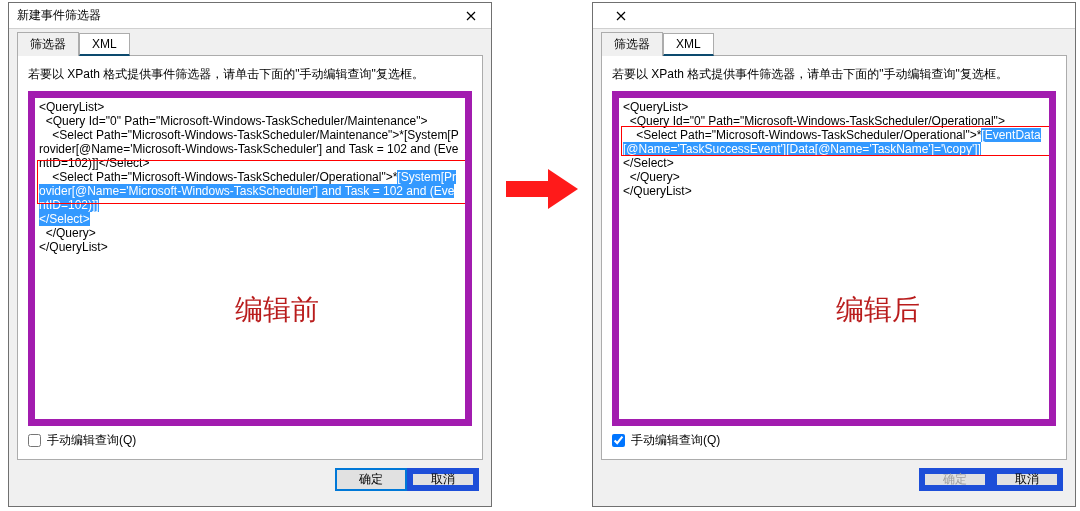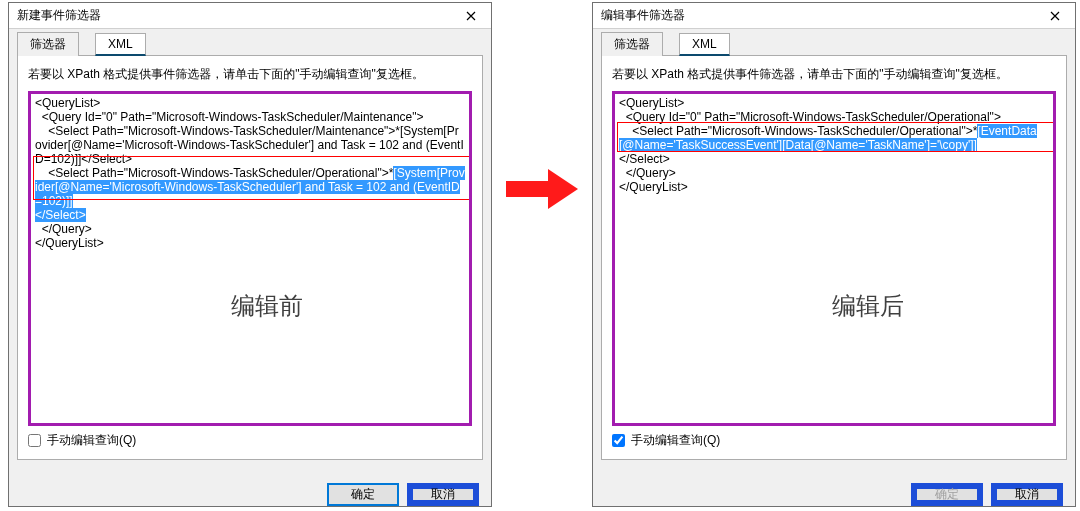--- a/index.html
+++ b/index.html
@@ -36,21 +36,21 @@
     padding: 4px 8px 0 8px;
     display: flex;
     align-items: flex-end;
     background: #f0f0f0;
   }
   .tab {
     padding: 3px 12px;
     border: 1px solid #acacac;
     border-bottom: none;
     background: #f0f0f0;
-    margin-right: 16px;
+    margin-right: 0;
     font-size: 12px;
     color: #000;
     position: relative;
     top: 1px;
   }
   .tab.active {
     background: #fff;
     top: 1px;
     z-index: 2;
     border-bottom: 2px solid #0c4a6e;
@@ -60,21 +60,21 @@
     border: 1px solid #acacac;
     background: #fff;
     flex: 1;
     display: flex;
     flex-direction: column;
     padding: 10px;
   }
   .instr { font-size: 12px; color: #000; margin-bottom: 8px; }
   .xmlbox {
     flex: 1;
-    border: 3px solid #a21caf;
+    border: 7px solid #a21caf;
     background: #fff;
     padding: 2px 4px;
     font-size: 12px;
     line-height: 14px;
     color: #000;
     overflow: hidden;
     position: relative;
     font-family: "SimSun", Arial, sans-serif;
   }
   .xmlbox .line { white-space: pre-wrap; word-break: break-all; }
@@ -86,43 +86,42 @@
     position: absolute;
     border: 1px solid #ff0000;
     pointer-events: none;
   }
   .chk-row { margin-top: 6px; display: flex; align-items: center; }
   .chk-input { width: 13px; height: 13px; margin: 0 6px 0 0; }
   .btnrow {
     height: 38px;
     display: flex;
     justify-content: flex-end;
-    align-items: flex-end;
+    align-items: flex-start;
     padding: 0 12px 0 0;
-    gap: 8px;
   }
   .wbtn {
     width: 72px;
     height: 23px;
     border: 6px solid #1d4ed8;
     background: #e1e1e1;
     font-size: 12px;
     display: inline-flex; align-items: center; justify-content: center;
     color: #000;
   }
   .wbtn.primary {
     border: 1px solid #0078d7;
     box-shadow: 0 0 0 1px #0078d7 inset;
     background: #e1e1e1;
   }
   .wbtn.disabled { color: #a0a0a0; }
   .annotation {
     position: absolute;
-    font-size: 24px;
-    color: #404040;
+    font-size: 28px;
+    color: #b91c1c;
   }
   .arrow {
     position: absolute;
     left: 504px;
     top: 165px;
     width: 76px;
     height: 48px;
   }
 </style>
 </head>
@@ -168,21 +167,20 @@
       <div class="wbtn">取消</div>
     </div>
   </div>
 
   <svg class="arrow" viewBox="0 0 76 48">
     <path d="M2 16 L44 16 L44 4 L74 24 L44 44 L44 32 L2 32 Z" fill="#ff1a1a"></path>
   </svg>
 
   <div class="dialog right">
     <div class="titlebar">
-      <span class="title">编辑事件筛选器</span>
       <div class="close-btn">
         <svg viewBox="0 0 10 10">
             <path d="M1 1 L9 9 M9 1 L1 9" stroke="#000" stroke-width="1.2"></path>
           </svg>
       </div>
     </div>
     <div class="tabstrip">
       <div class="tab">筛选器</div>
       <div class="tab active">XML</div>
     </div>

